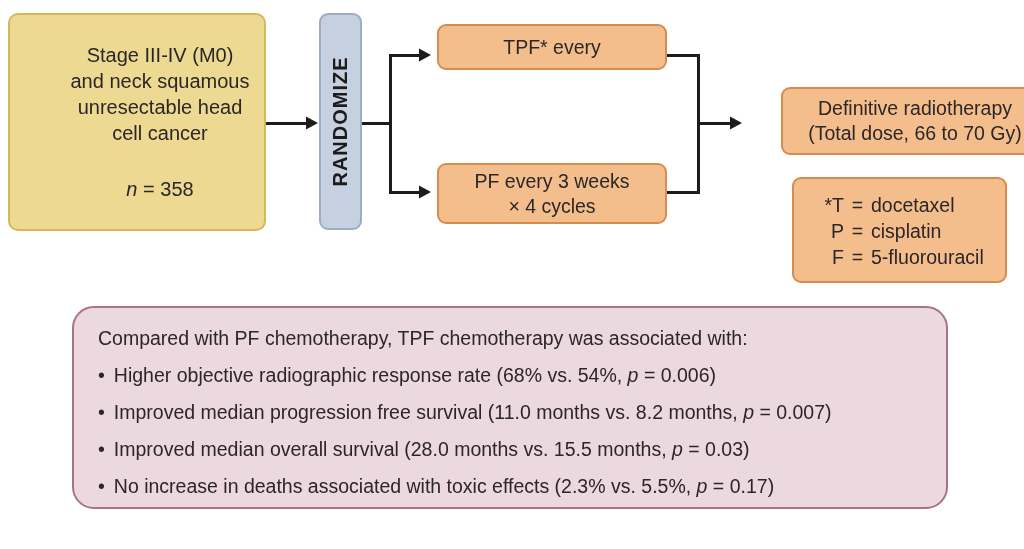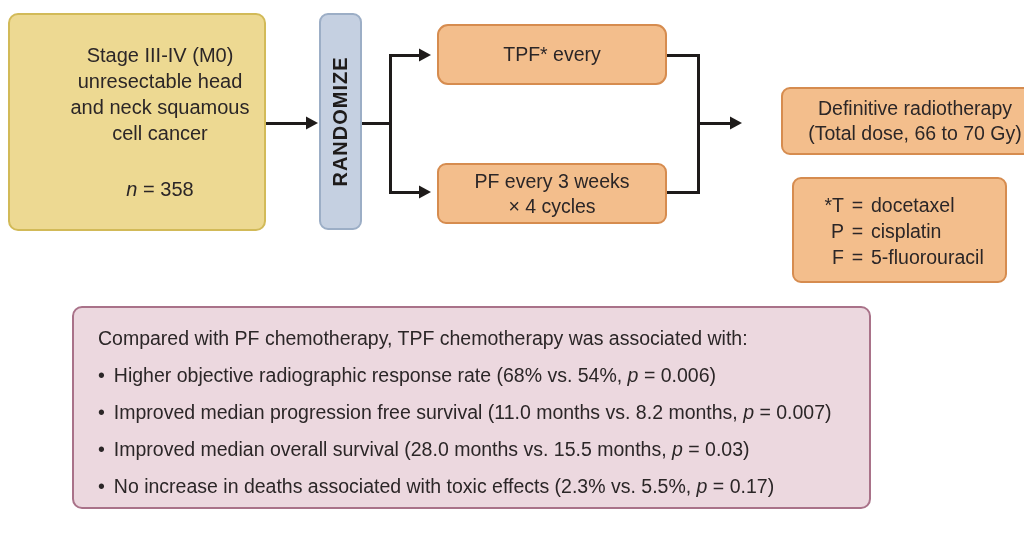--- a/index.html
+++ b/index.html
@@ -49,41 +49,41 @@
 
   .treatment-box {
     background: #f3be8c;
     border: 2px solid #d68c4f;
     border-radius: 9px;
     display: flex; flex-direction: column;
     align-items: center; justify-content: center;
     text-align: center;
     font-size: 19.5px; line-height: 25px;
   }
-  .tpf-box  { left: 437px; top: 24px;  width: 230px; height: 61px; border-radius: 11px; }
+  .tpf-box  { left: 437px; top: 24px;  width: 230px; height: 46px; }
   .pf-box   { left: 437px; top: 163px; width: 230px; height: 61px; }
   .radio-box{ left: 745px; top: 87px;  width: 268px; height: 68px; margin-left: 36px; }
 
   .legend-box {
     left: 792px; top: 177px; width: 215px; height: 106px;
     background: #f3be8c;
     border: 2px solid #d68c4f;
     border-radius: 9px;
     padding: 13px 10px 10px 18px;
     font-size: 19.5px; line-height: 26px;
   }
   .legend-row { display: grid; grid-template-columns: 32px 13px auto; column-gap: 7px; }
   .legend-sym { text-align: right; }
   .legend-eq  { text-align: center; }
 
   .results-box {
-    left: 72px; top: 306px; width: 799px; height: 203px;
+    left: 72px; top: 306px; width: 876px; height: 203px;
     background: #ecd8df;
     border: 2px solid #a97289;
-    border-radius: 10px;
+    border-radius: 22px;
     padding: 12px 20px 0 24px;
     font-size: 19.5px;
   }
   .results-box .line { line-height: 37px; white-space: nowrap; }
   .bullet-mark { margin-right: 9px; }
 
   .italic-var { font-style: italic; }
 
   
   .connectors { left: 0; top: 0; pointer-events: none; }
@@ -109,22 +109,22 @@
 
     <path d="M667 55 H699.5" shape-rendering="crispEdges"></path>
     <path d="M667 192 H699.5" shape-rendering="crispEdges"></path>
     <path d="M698 53.5 V193.5" shape-rendering="crispEdges"></path>
     <path d="M696.5 123 H730" shape-rendering="crispEdges"></path>
     <polygon points="730,116.5 742,123 730,129.5"></polygon>
   </svg>
 
   <div class="abs patient-box">
     <div>Stage III-IV (M0)</div>
+    <div>and neck squamous</div>
     <div>unresectable head</div>
-    <div>and neck squamous</div>
     <div>cell cancer</div>
     <div class="n-line"><span class="italic-var">n</span><span> = 358</span></div>
   </div>
 
   <div class="abs randomize-box">
     <span class="vtext">RANDOMIZE</span>
   </div>
 
   <div class="abs treatment-box tpf-box">
     <div>TPF* every</div>

